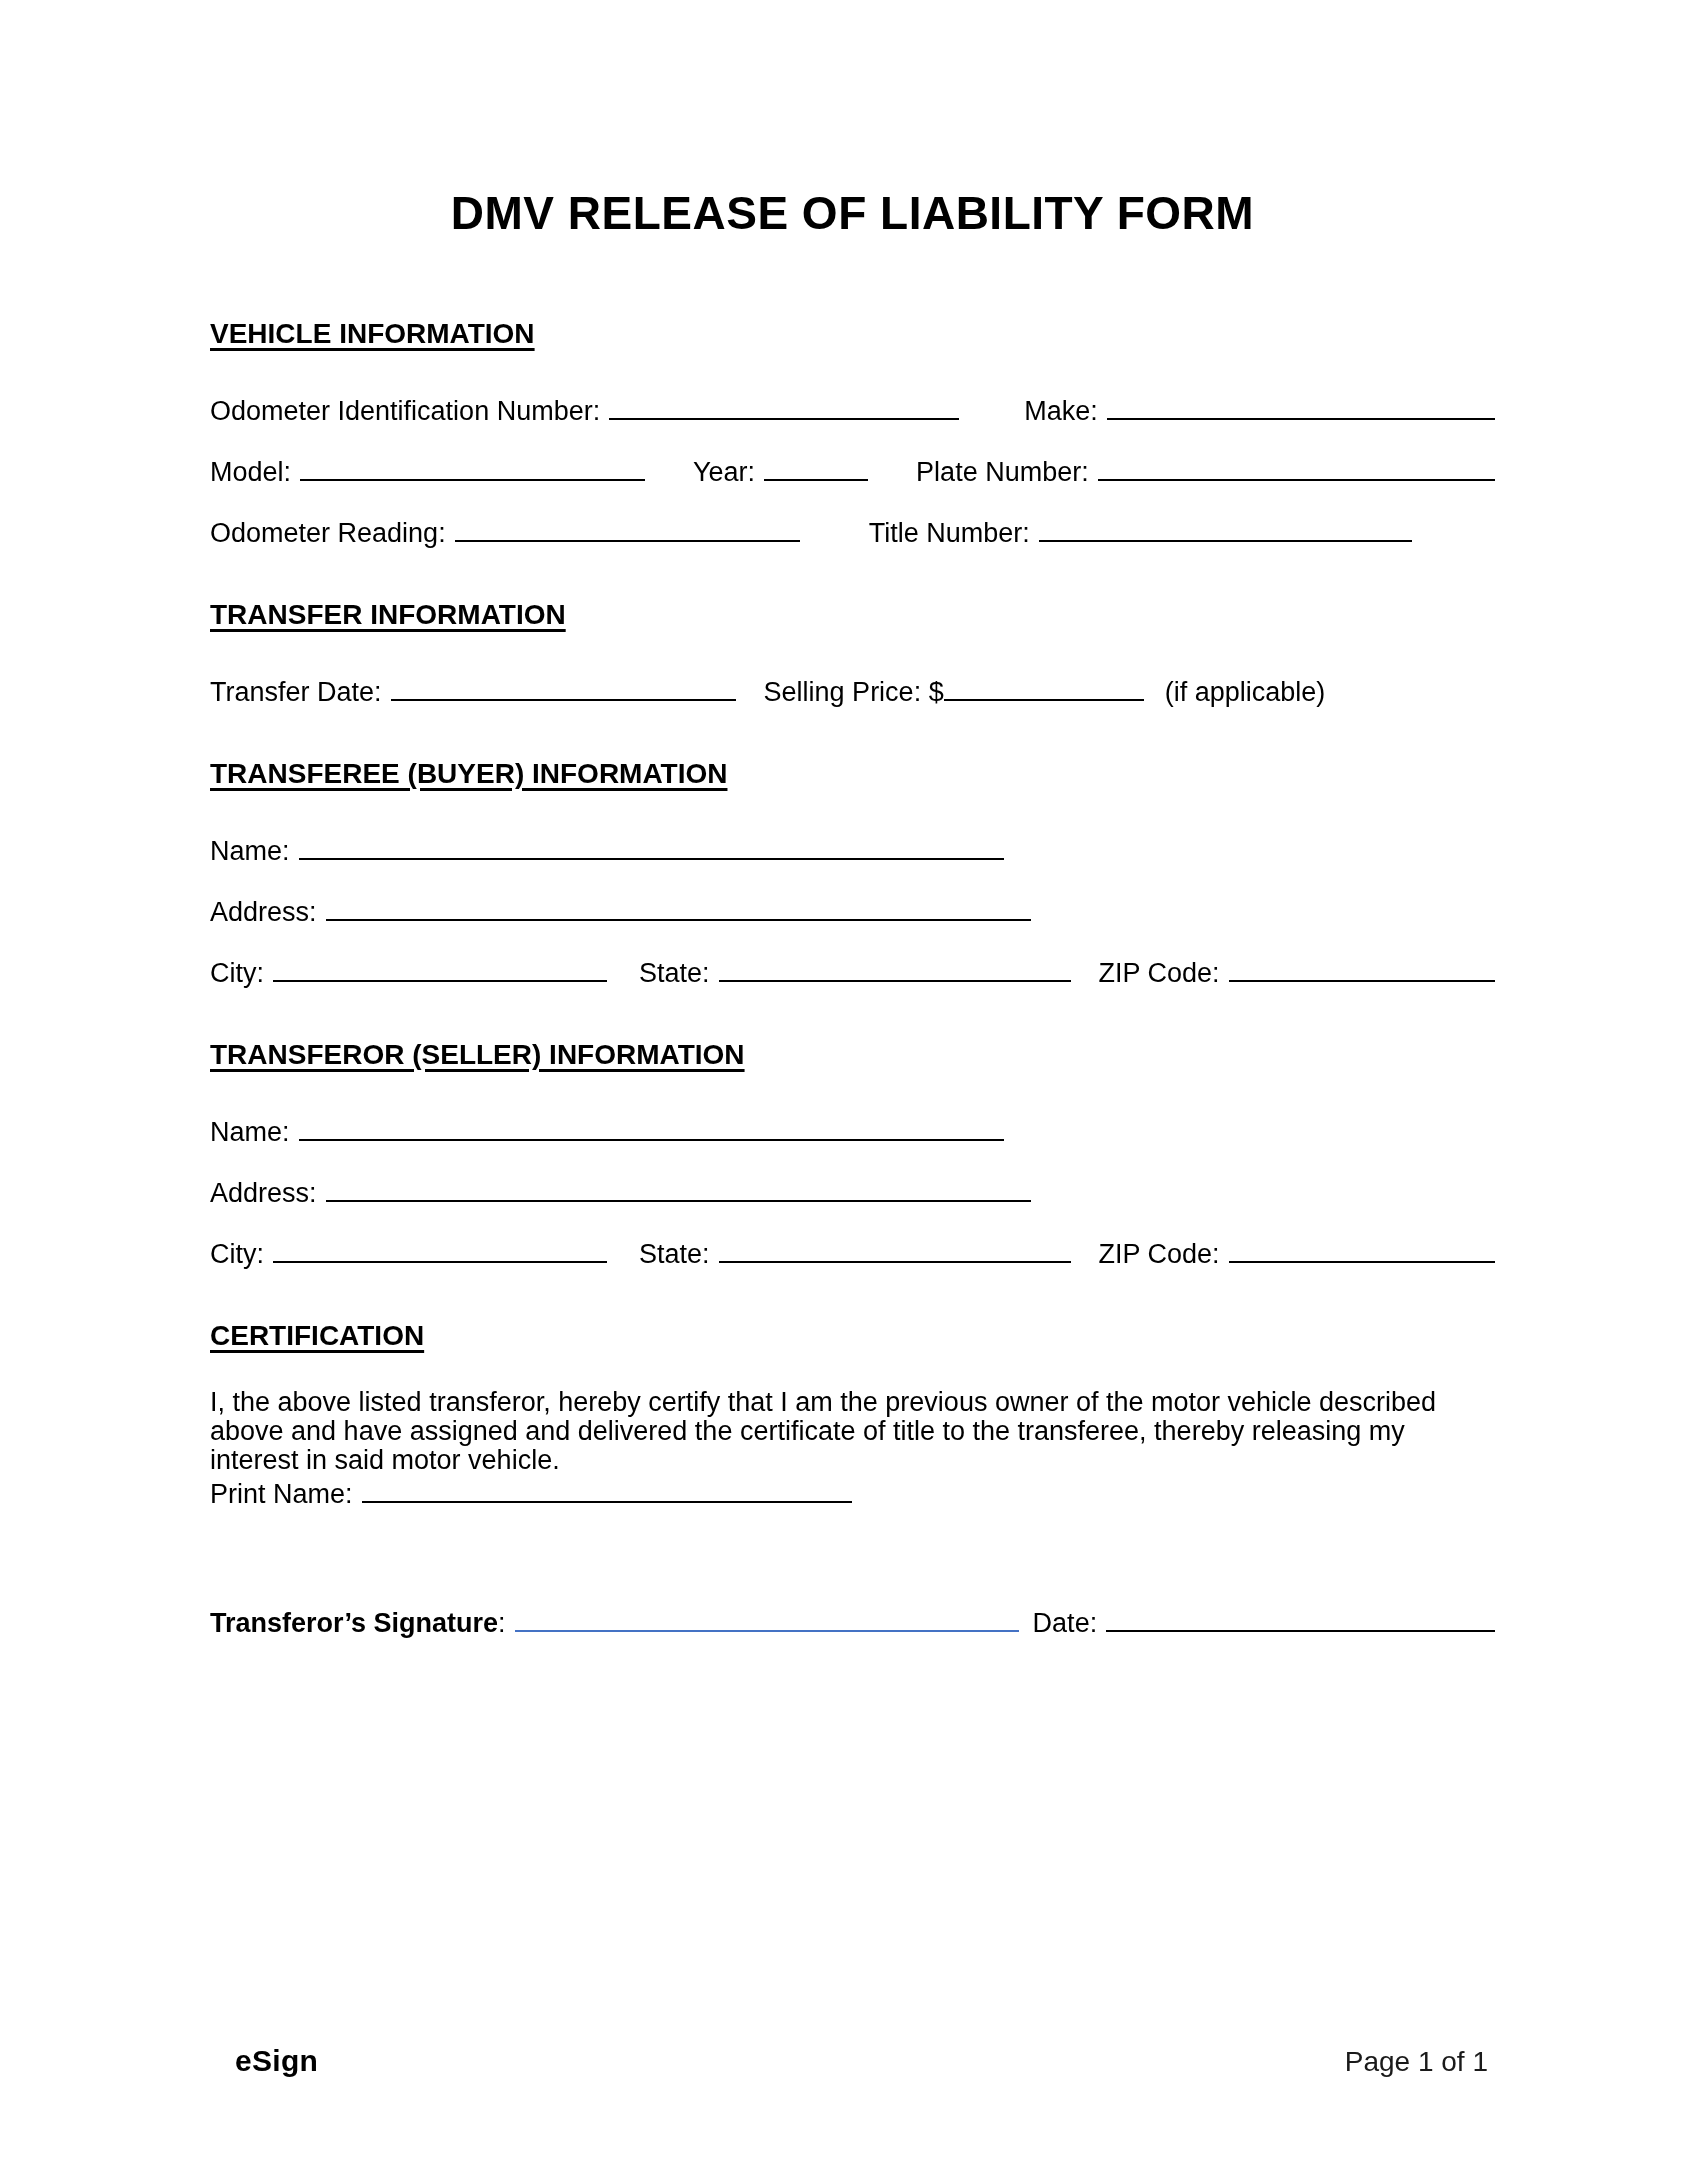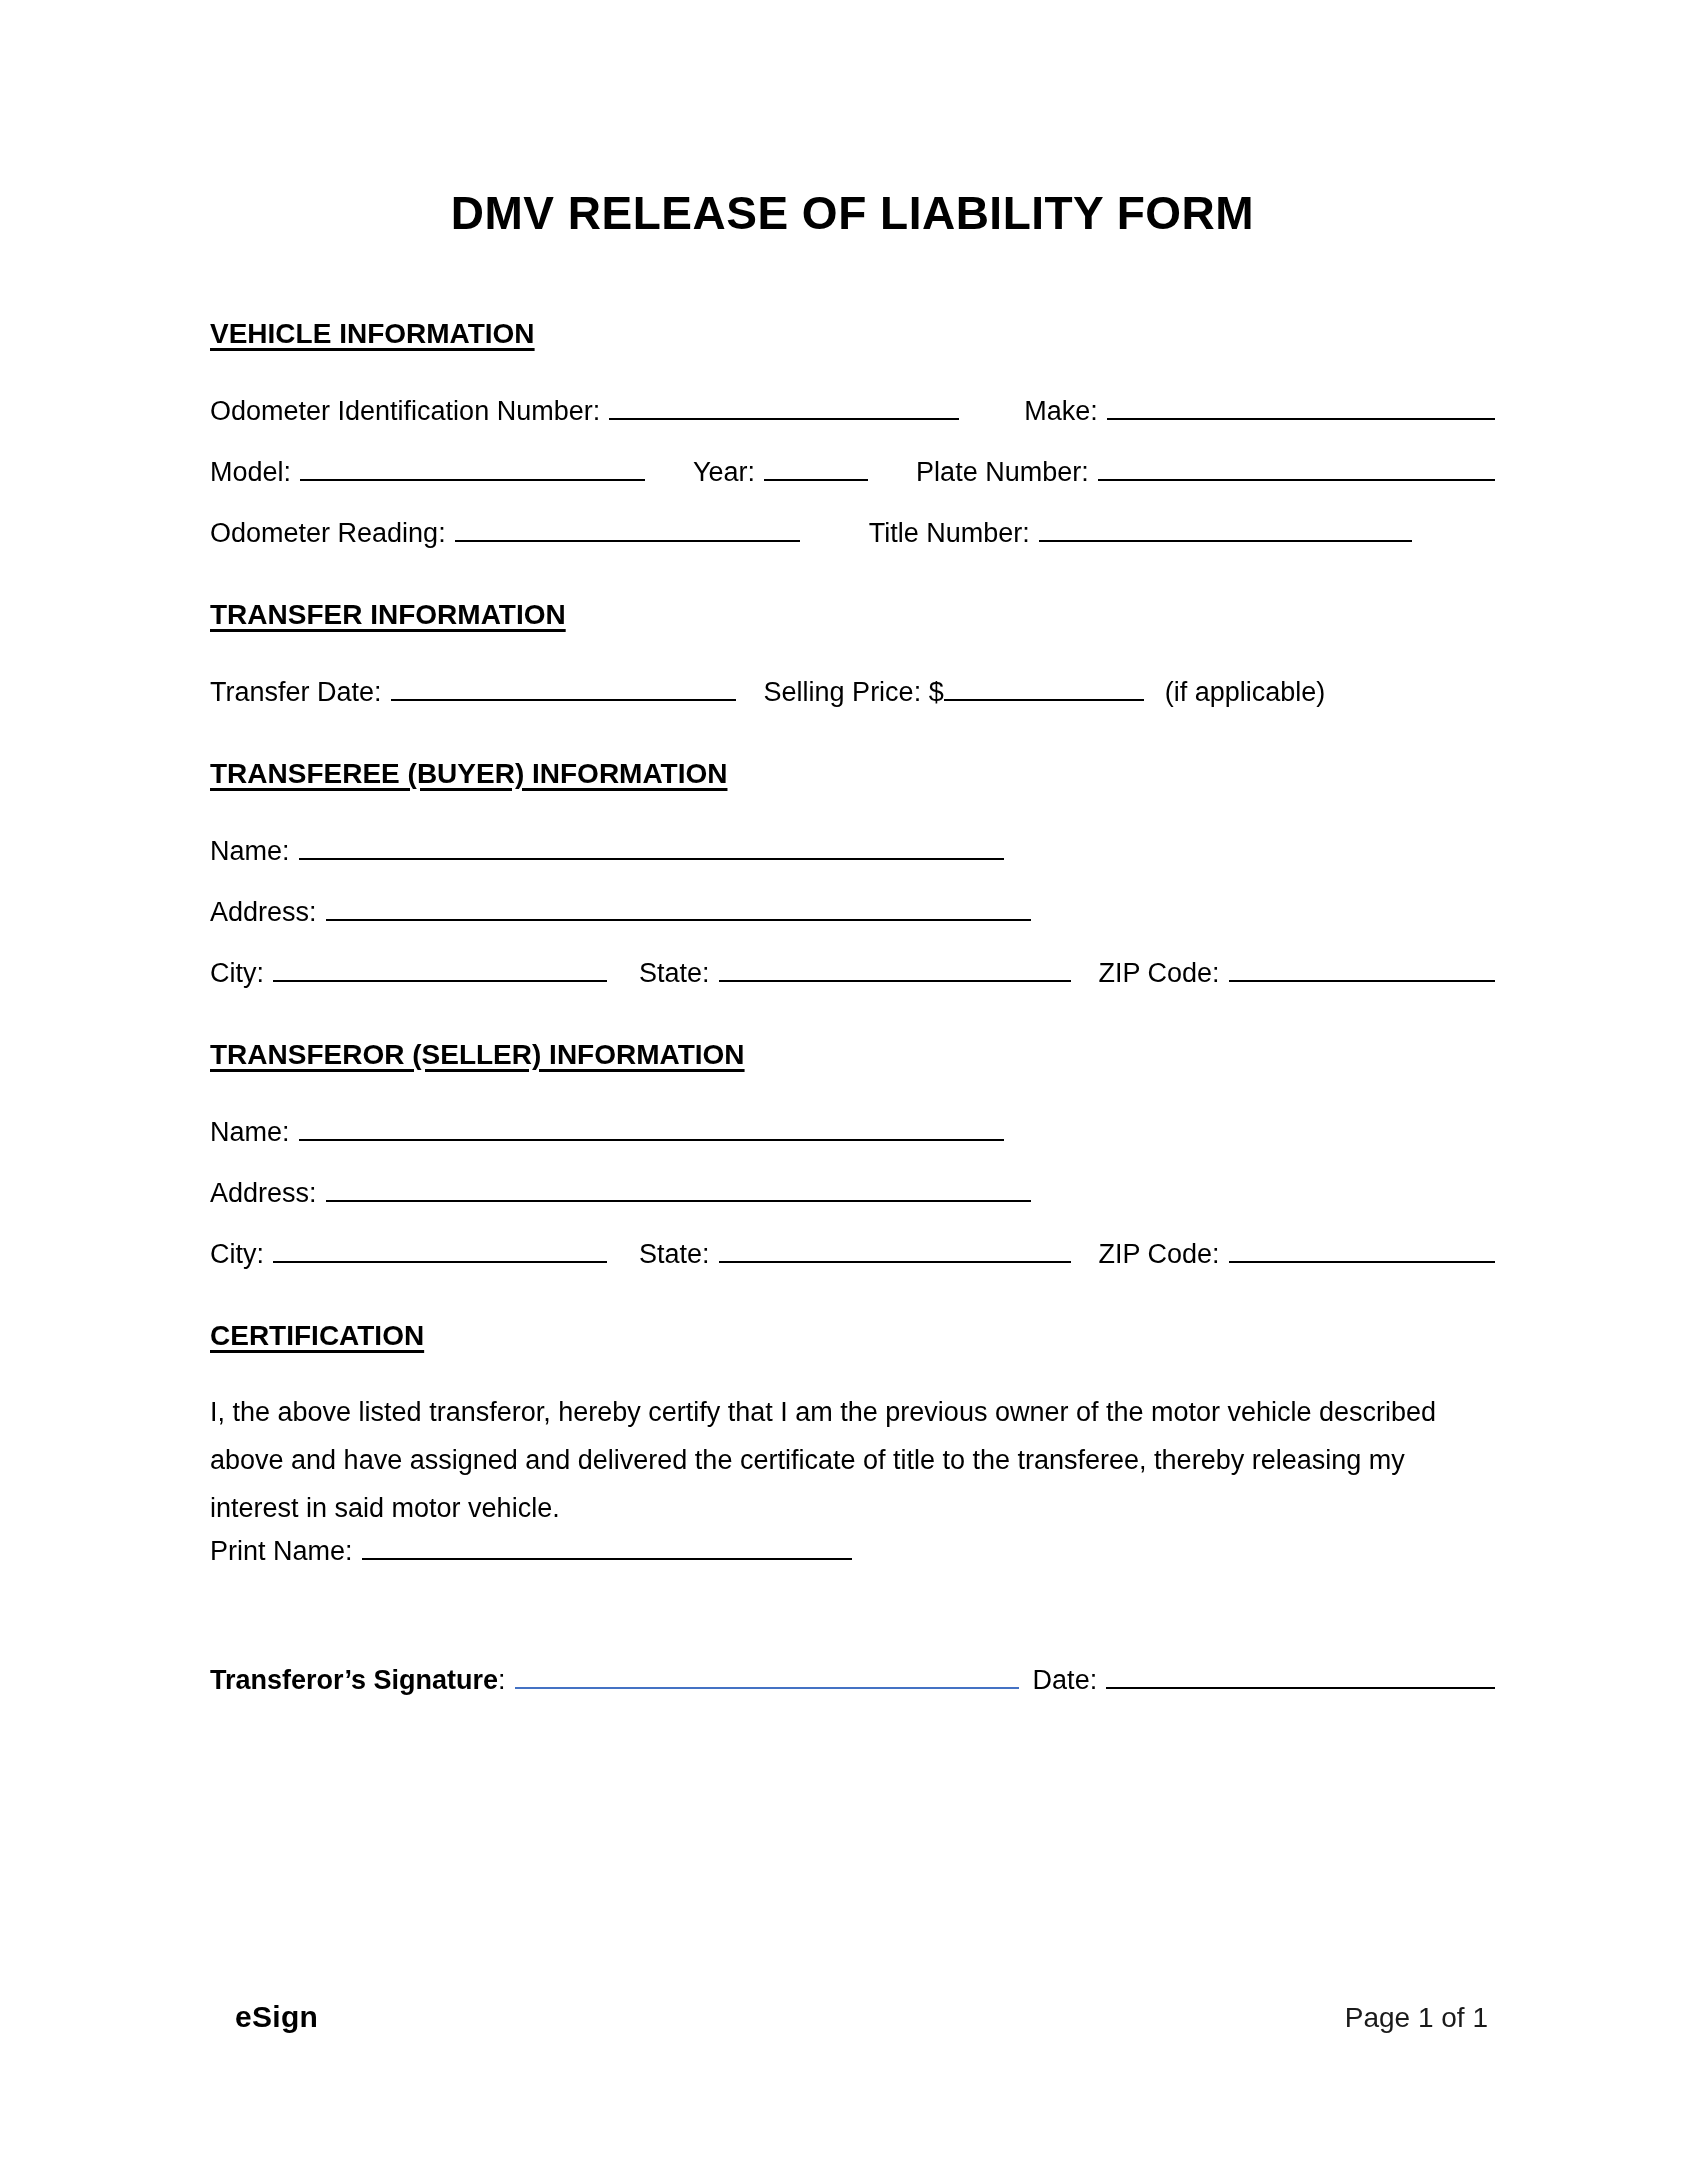--- a/index.html
+++ b/index.html
@@ -69,35 +69,35 @@
   .w-print { width: 490px; }
   
   .ml-65 { margin-left: 65px; }
   .ml-48 { margin-left: 48px; }
   .ml-69 { margin-left: 69px; }
   .ml-28 { margin-left: 28px; }
   .ml-21 { margin-left: 21px; }
   .ml-32 { margin-left: 32px; }
   .ml-14 { margin-left: 14px; }
   .cert-body {
-    line-height: 48px;
+    line-height: 29px;
     max-width: 1290px;
     margin-top: -6px;
   }
   .signature-row { margin-top: 92px; }
   .footer {
     position: absolute;
     left: 235px;
     right: 212px;
     top: 2000px;
     display: flex;
     justify-content: space-between;
     align-items: flex-end;
   }
-  .brand { font-size: 30px; font-weight: bold; letter-spacing: 0.3px; }
+  .brand { font-size: 30px; font-weight: bold; letter-spacing: 0.3px; margin-top: 44px; }
   .page-label { font-size: 28px; color: #1a1a1a; }
 </style>
 </head>
 <body>
 
 <div class="page">
 
   <h1 class="title">DMV RELEASE OF LIABILITY FORM</h1>
 
   <div class="section first">

